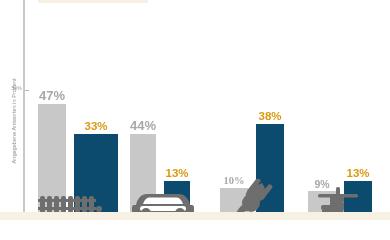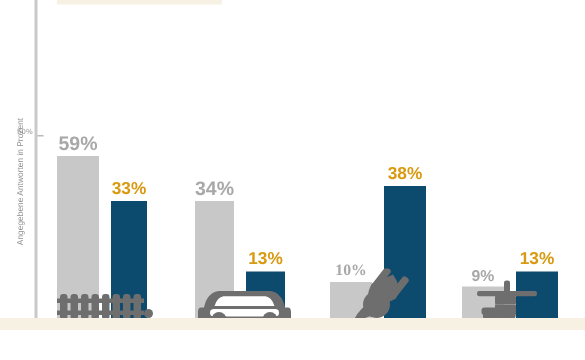--- a/index.html
+++ b/index.html
@@ -58,23 +58,23 @@
 
   <div class="y-axis"></div>
   <div class="y-tick"></div>
   <div class="y-tick-label">50%</div>
   <div class="y-axis-title">Angegebene Antworten in Prozent</div>
 
   <div class="plot">
 
     <div class="group" style="left:8px;width:70px;height:130px;">
       <div class="bar gray" style="left:0px;width:28px;height:108px;">
-        <span class="bar-label gray center">59%</span>
+        <span class="bar-label gray center">47%</span>
       </div>
-      <div class="bar orange" style="left:36px;width:24px;height:78px;text-align:right;">
+      <div class="bar orange" style="left:36px;width:44px;height:78px;text-align:right;">
         <span class="bar-label orange center">33%</span>
       </div>
       <div class="icon" style="left:0px;width:66px;height:24px;">
         <svg width="66" height="24" viewBox="0 0 66 24" fill="#6e6e6e">
           <rect x="2" y="5" width="5" height="17" rx="2"></rect>
           <rect x="9" y="5" width="5" height="17" rx="2"></rect>
           <rect x="16" y="5" width="5" height="17" rx="2"></rect>
           <rect x="23" y="5" width="5" height="17" rx="2"></rect>
           <rect x="30" y="5" width="5" height="17" rx="2"></rect>
           <rect x="37" y="5" width="5" height="17" rx="2"></rect>
@@ -82,21 +82,21 @@
           <rect x="51" y="5" width="5" height="17" rx="2"></rect>
           <rect x="0" y="8" width="58" height="3"></rect>
           <rect x="0" y="16" width="58" height="3"></rect>
           <circle cx="61" cy="18" r="3"></circle>
         </svg>
       </div>
     </div>
 
     <div class="group" style="left:100px;width:70px;height:100px;">
       <div class="bar gray" style="left:0px;width:26px;height:78px;">
-        <span class="bar-label gray center">34%</span>
+        <span class="bar-label gray center">44%</span>
       </div>
       <div class="bar orange" style="left:34px;width:26px;height:31px;">
         <span class="bar-label orange center">13%</span>
       </div>
       <div class="icon" style="left:2px;width:62px;height:24px;">
         <svg width="62" height="24" viewBox="0 0 62 24" fill="#6e6e6e">
           <path d="M4 14 Q6 4 14 3 L48 3 Q56 4 58 14 L60 14 Q62 14 62 17 L62 21 Q62 23 60 23 L2 23 Q0 23 0 21 L0 17 Q0 14 2 14 Z"></path>
           <path d="M11 13 Q13 7 17 6.5 L45 6.5 Q49 7 51 13 Z" fill="#ffffff"></path>
           <rect x="8" y="15" width="46" height="5" rx="2.5" fill="#ffffff"></rect>
           <circle cx="14" cy="22" r="5" fill="#6e6e6e"></circle>

